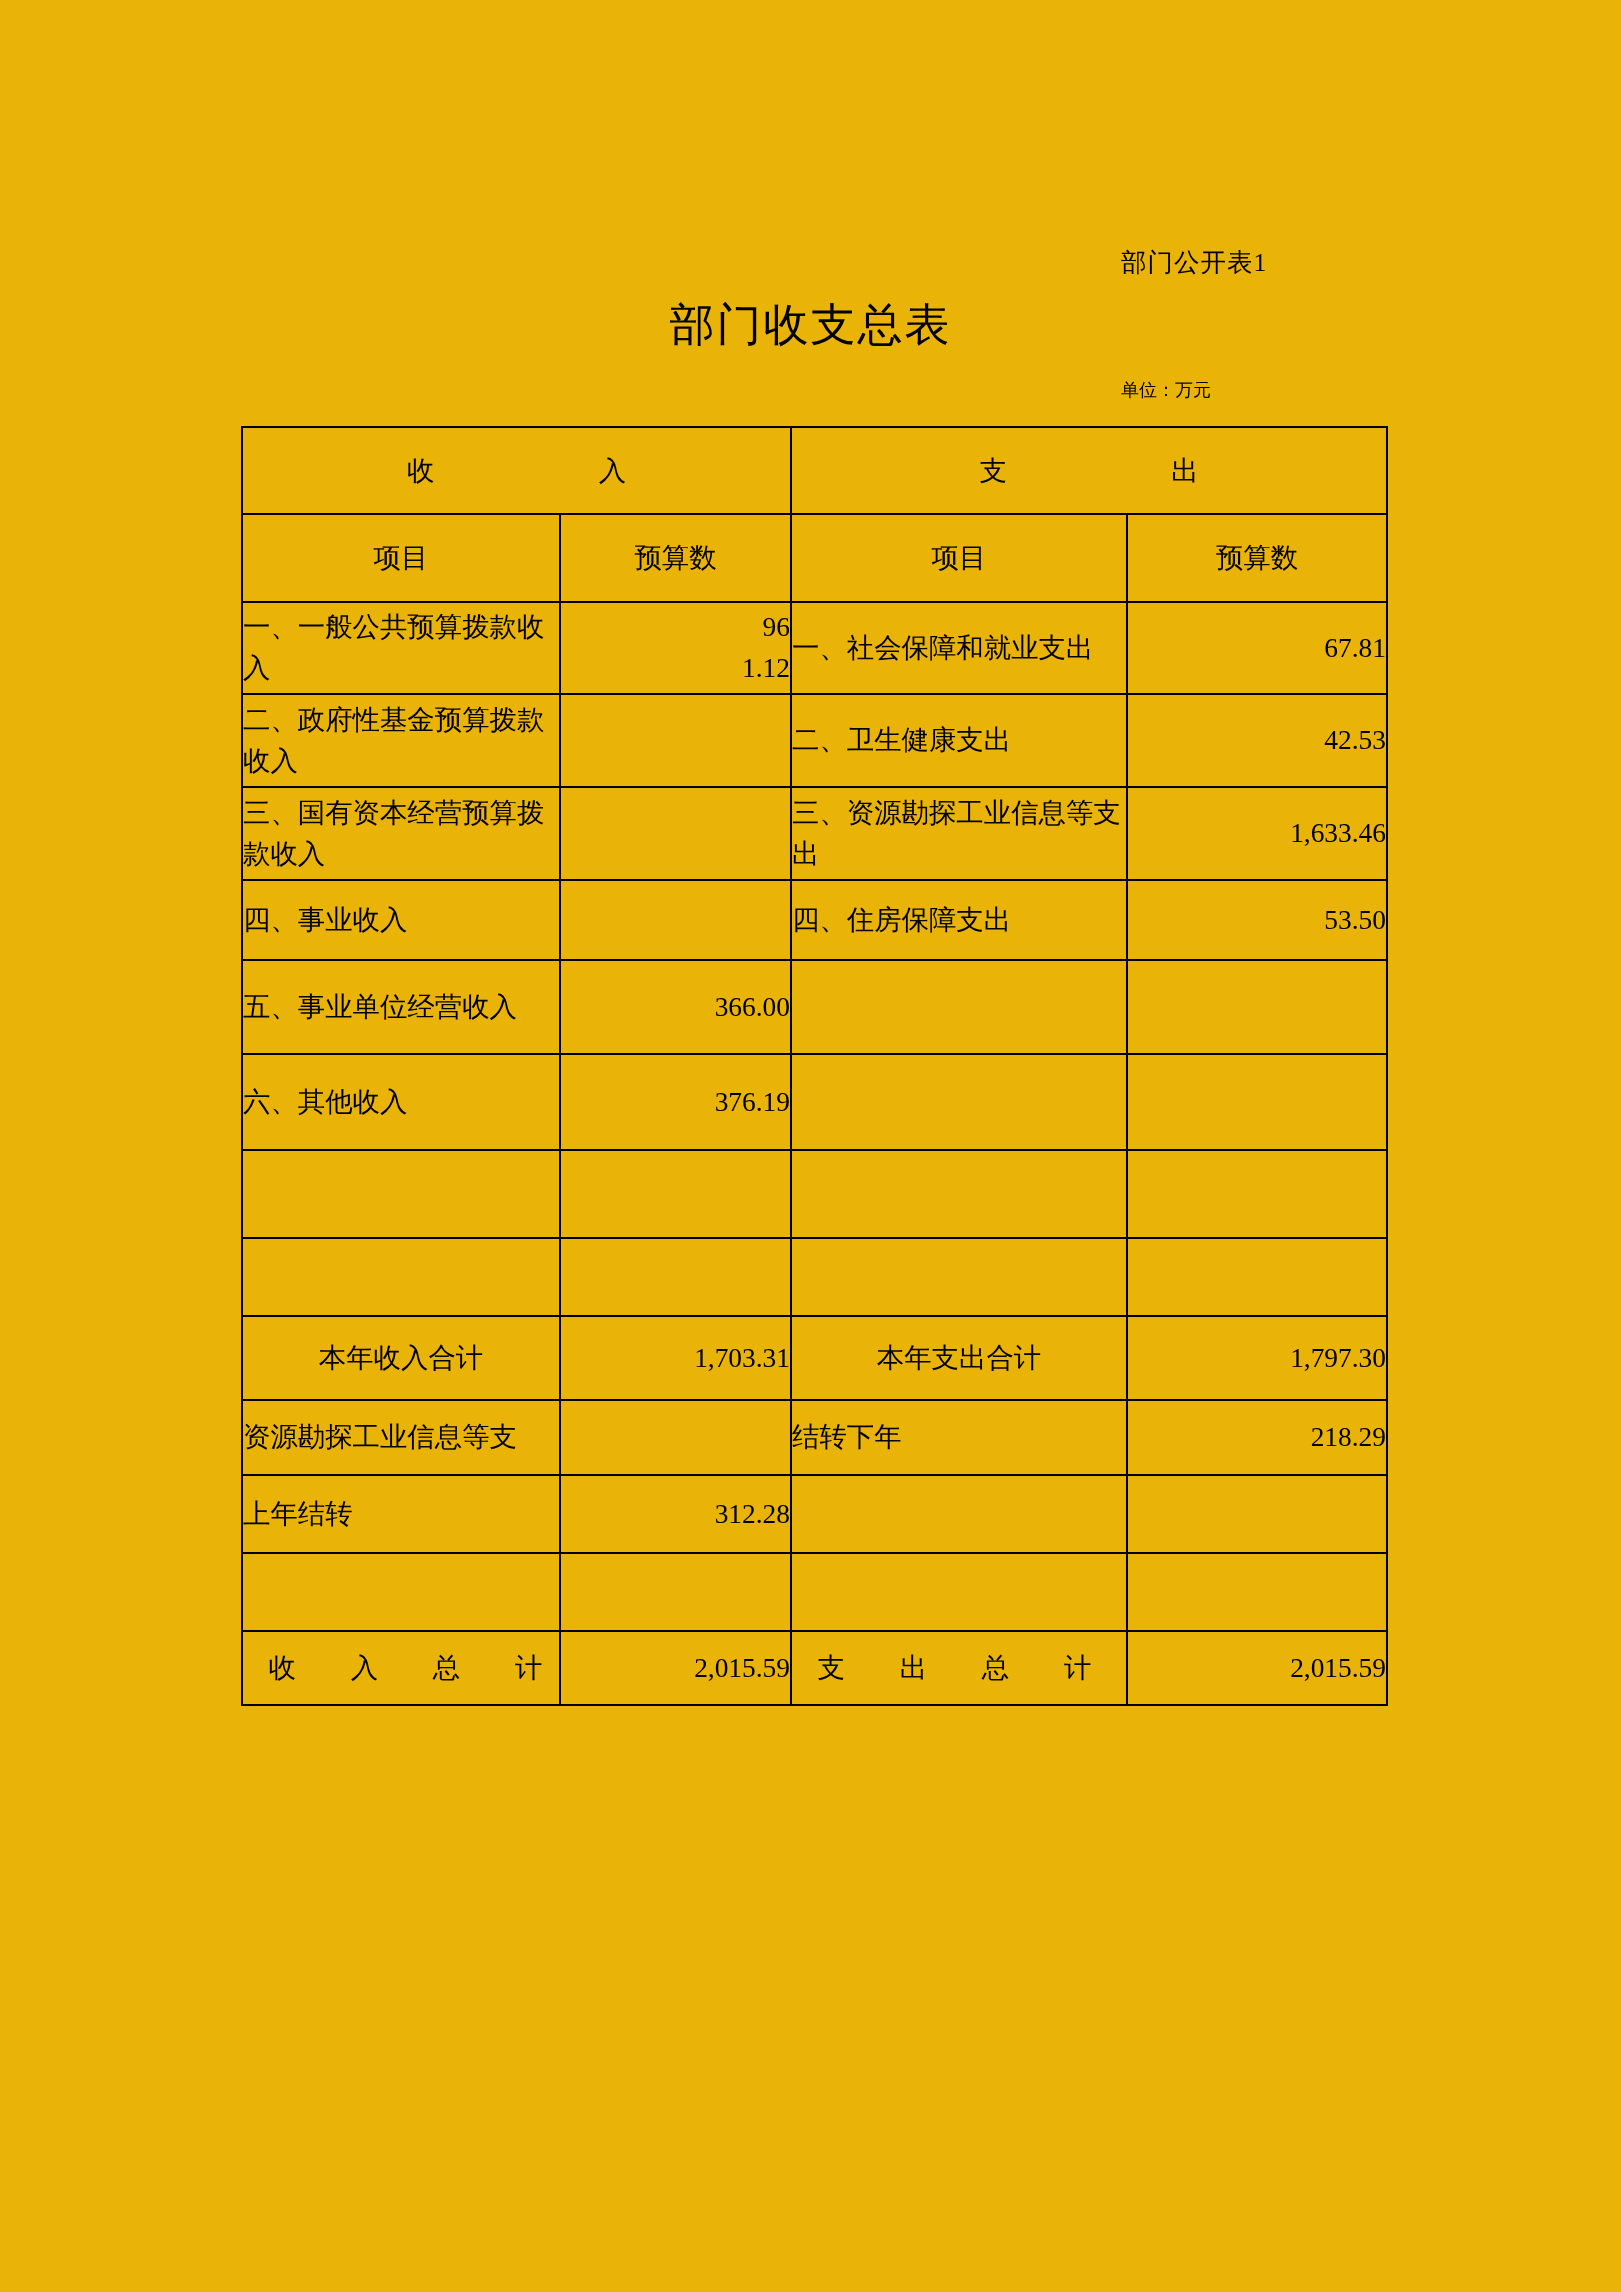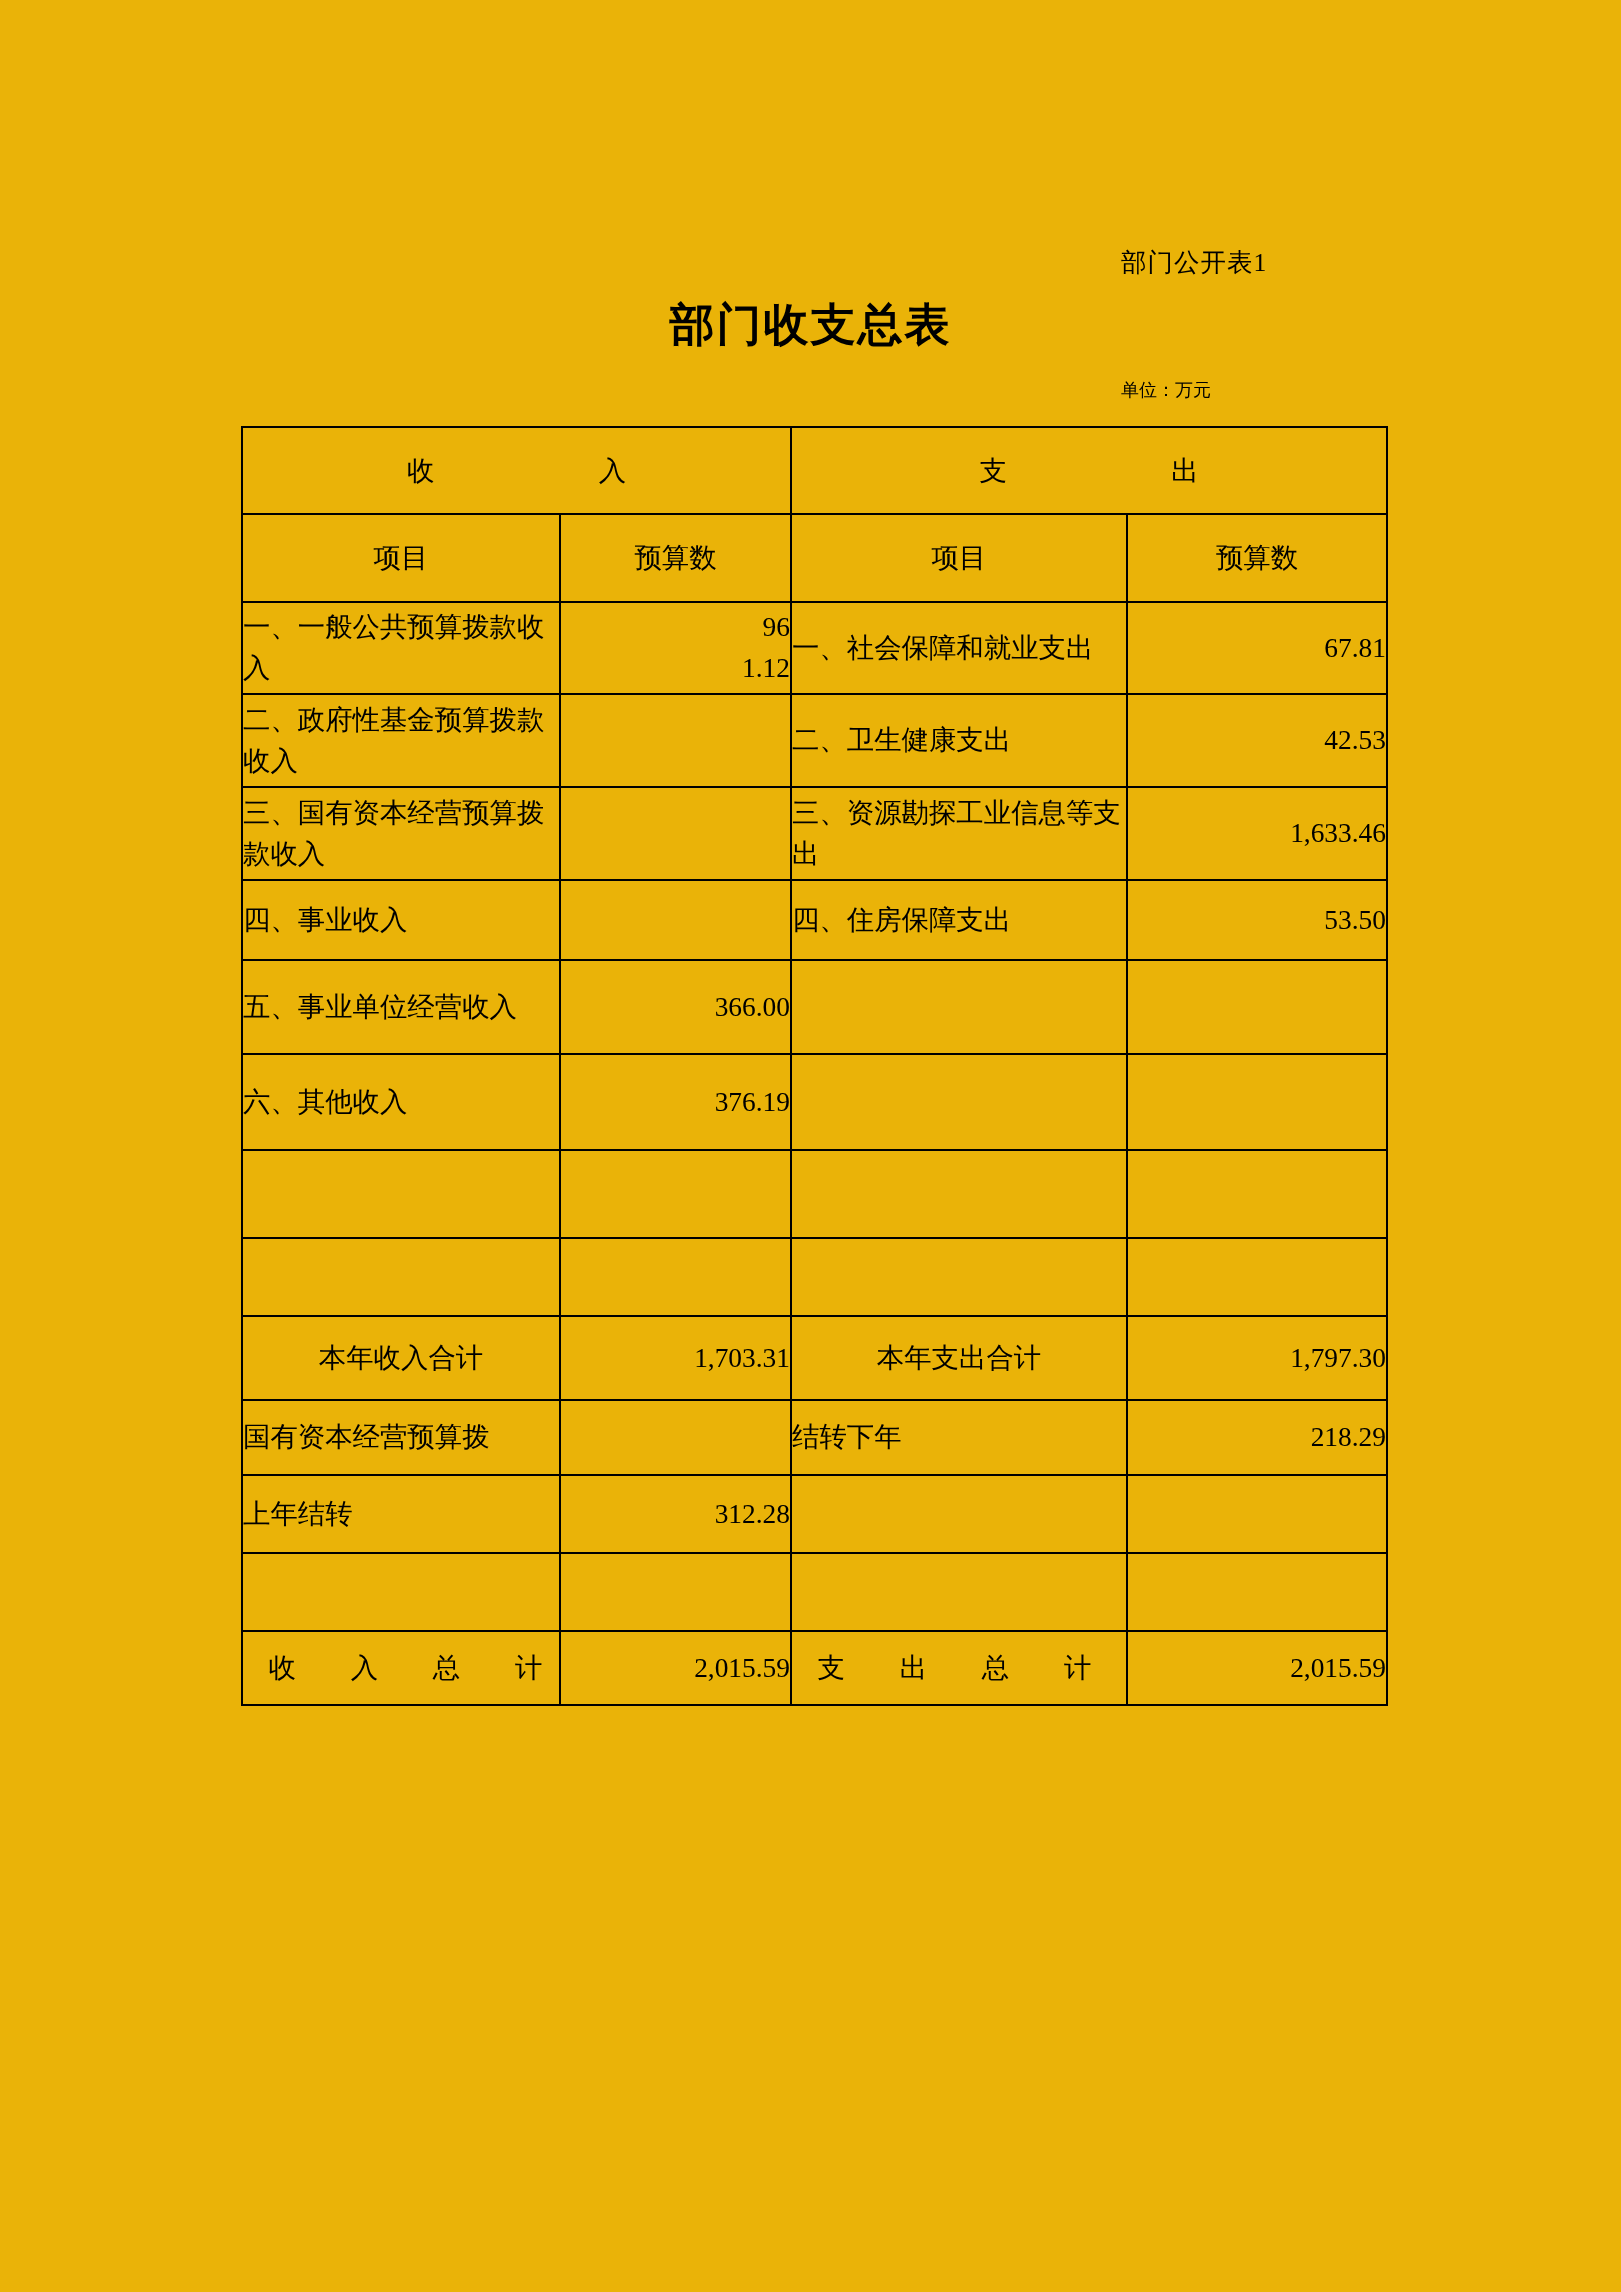--- a/index.html
+++ b/index.html
@@ -13,21 +13,21 @@
     overflow:hidden;
   }
   .doc-label{
     position:absolute;left:1121px;top:245px;
     font-size:25.5px;letter-spacing:1px;white-space:nowrap;
   }
   .title{
     position:absolute;left:0;top:298px;width:1621px;margin:0;
     text-align:center;
     font-family:"Liberation Sans","DejaVu Sans",sans-serif;
-    font-weight:bold;font-size:45px;line-height:53px;letter-spacing:2px;
+    font-weight:normal;font-size:45px;line-height:53px;letter-spacing:2px;
   }
   .unit-label{
     position:absolute;left:1121px;top:378px;
     font-size:18px;white-space:nowrap;
   }
   table.budget{
     position:absolute;left:241px;top:426px;
     width:1145px;
     border-collapse:collapse;
     table-layout:fixed;
@@ -150,21 +150,21 @@
         <td class="item"></td>
         <td class="val"></td>
       </tr>
       <tr class="r8 center-row">
         <td class="item">本年收入合计</td>
         <td class="val">1,703.31</td>
         <td class="item">本年支出合计</td>
         <td class="val">1,797.30</td>
       </tr>
       <tr class="r9">
-        <td class="item">国有资本经营预算拨</td>
+        <td class="item">资源勘探工业信息等支</td>
         <td class="val"></td>
         <td class="item">结转下年</td>
         <td class="val">218.29</td>
       </tr>
       <tr class="r10">
         <td class="item">上年结转</td>
         <td class="val">312.28</td>
         <td class="item"></td>
         <td class="val"></td>
       </tr>

